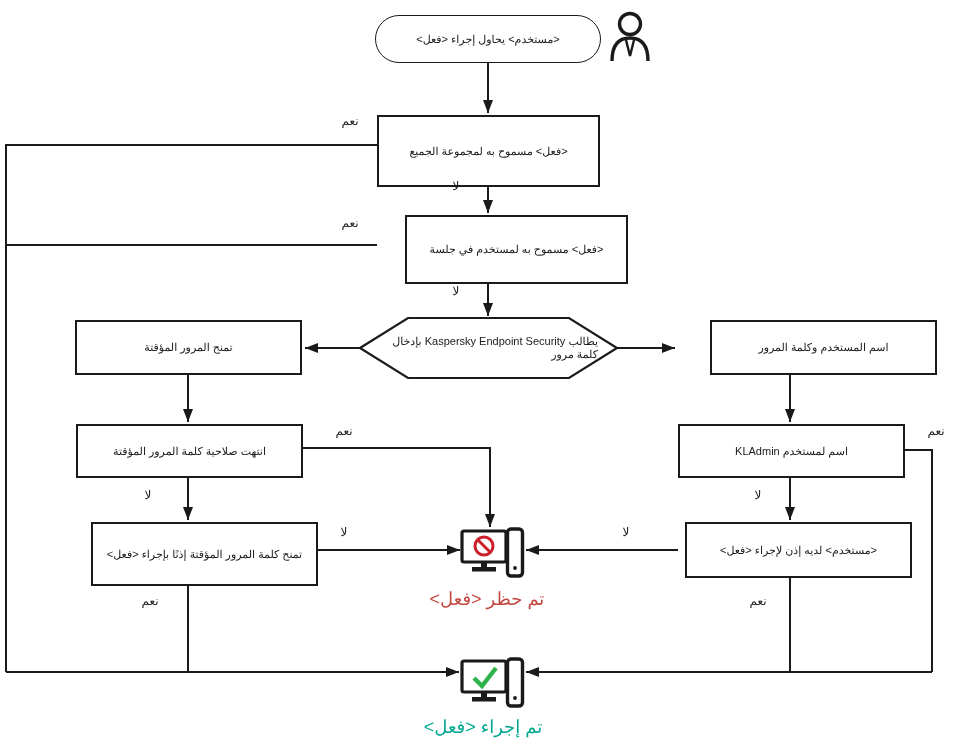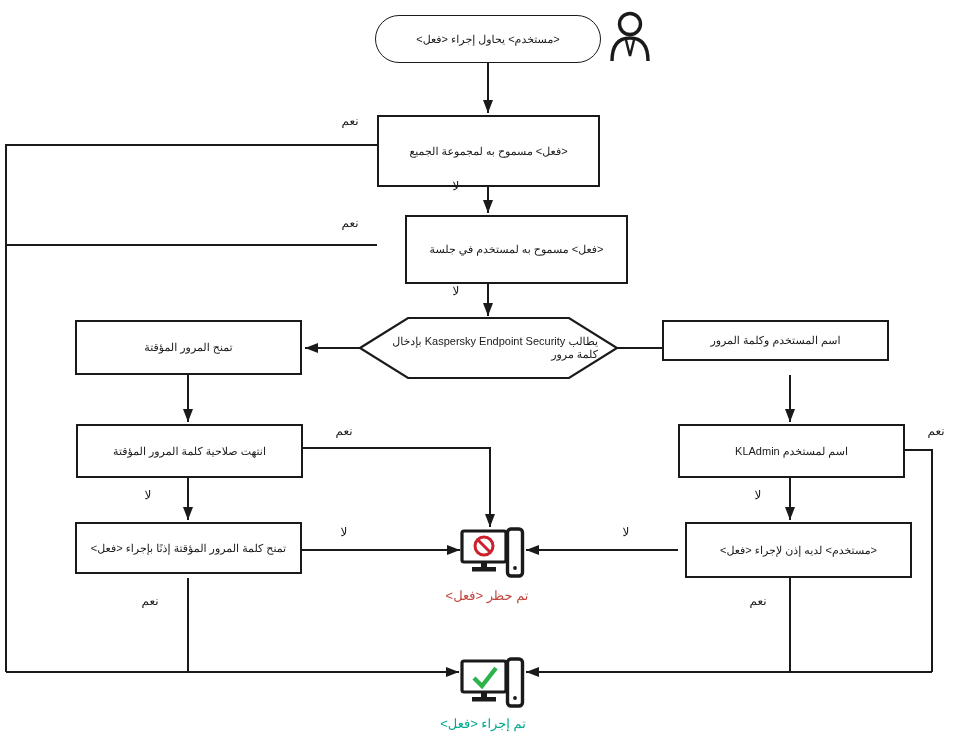--- a/index.html
+++ b/index.html
@@ -17,21 +17,21 @@
   .stadium{border:1.7px solid var(--line,#1a1a1a);border-radius:26px;}
   .hex-text{
     position:absolute;display:flex;align-items:center;justify-content:center;
     text-align:right;font-size:11px;direction:rtl;color:#1a1a1a;
   }
   .lbl{
     position:absolute;width:40px;text-align:center;font-size:12px;
     direction:rtl;color:#1a1a1a;
   }
   .outcome{
-    position:absolute;text-align:center;font-size:13px;direction:rtl;
+    position:absolute;text-align:center;font-size:18px;direction:rtl;
   }
   .outcome.deny{color:var(--deny-text,#c1473f);}
   .outcome.ok{color:var(--ok-text,#00a88e);}
 </style>
 </head>
 <body>
 
 <div class="canvas">
 
   <svg class="layer" width="974" height="745" viewBox="0 0 974 745">
@@ -98,23 +98,23 @@
   <div class="node box" style="left:377px;top:115px;width:223px;height:72px;">&lt;فعل&gt; مسموح به لمجموعة الجميع</div>
 
   <div class="node box" style="left:377px;top:215px;width:223px;height:69px;margin-left:28px;">&lt;فعل&gt; مسموح به لمستخدم في جلسة</div>
 
   <div class="hex-text" style="left:380px;top:322px;width:218px;height:52px;">يطالب Kaspersky Endpoint Security بإدخال كلمة مرور</div>
 
   <div class="node box" style="left:75px;top:320px;width:227px;height:55px;">تمنح المرور المؤقتة</div>
 
   <div class="node box" style="left:76px;top:424px;width:227px;height:54px;">انتهت صلاحية كلمة المرور المؤقتة</div>
 
-  <div class="node box" style="left:75px;top:522px;width:227px;height:52px;">تمنح كلمة المرور المؤقتة إذنًا بإجراء &lt;فعل&gt;</div>
+  <div class="node box" style="left:91px;top:522px;width:227px;height:64px;">تمنح كلمة المرور المؤقتة إذنًا بإجراء &lt;فعل&gt;</div>
 
-  <div class="node box" style="left:662px;top:320px;width:227px;height:41px;">اسم المستخدم وكلمة المرور</div>
+  <div class="node box" style="left:710px;top:320px;width:227px;height:55px;">اسم المستخدم وكلمة المرور</div>
 
   <div class="node box" style="left:678px;top:424px;width:227px;height:54px;">اسم لمستخدم KLAdmin</div>
 
   <div class="node box" style="left:678px;top:522px;width:227px;height:56px;margin-left:7px;">&lt;مستخدم&gt; لديه إذن لإجراء &lt;فعل&gt;</div>
 
   <div class="lbl" style="left:330px;top:114px;">نعم</div>
   <div class="lbl" style="left:436px;top:179px;">لا</div>
   <div class="lbl" style="left:330px;top:216px;">نعم</div>
   <div class="lbl" style="left:436px;top:284px;">لا</div>
   <div class="lbl" style="left:324px;top:424px;">نعم</div>

